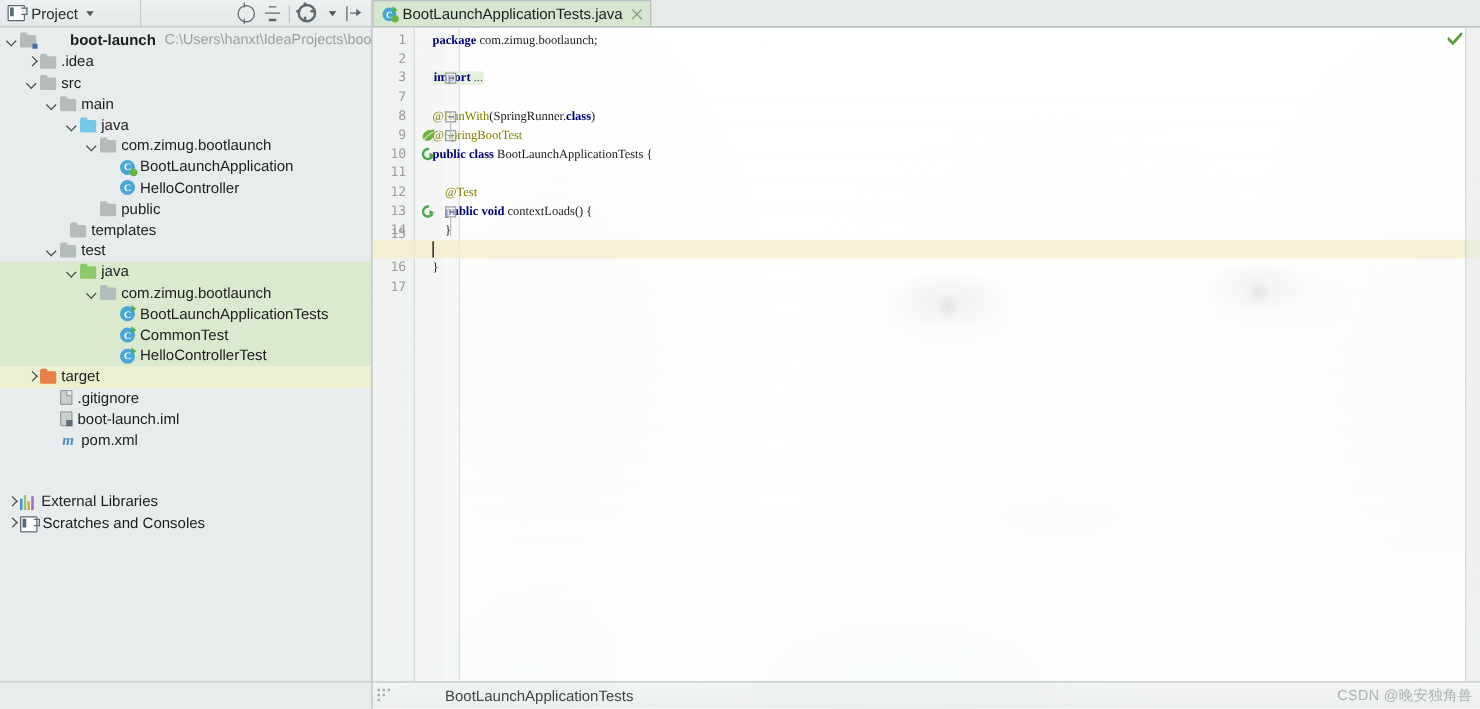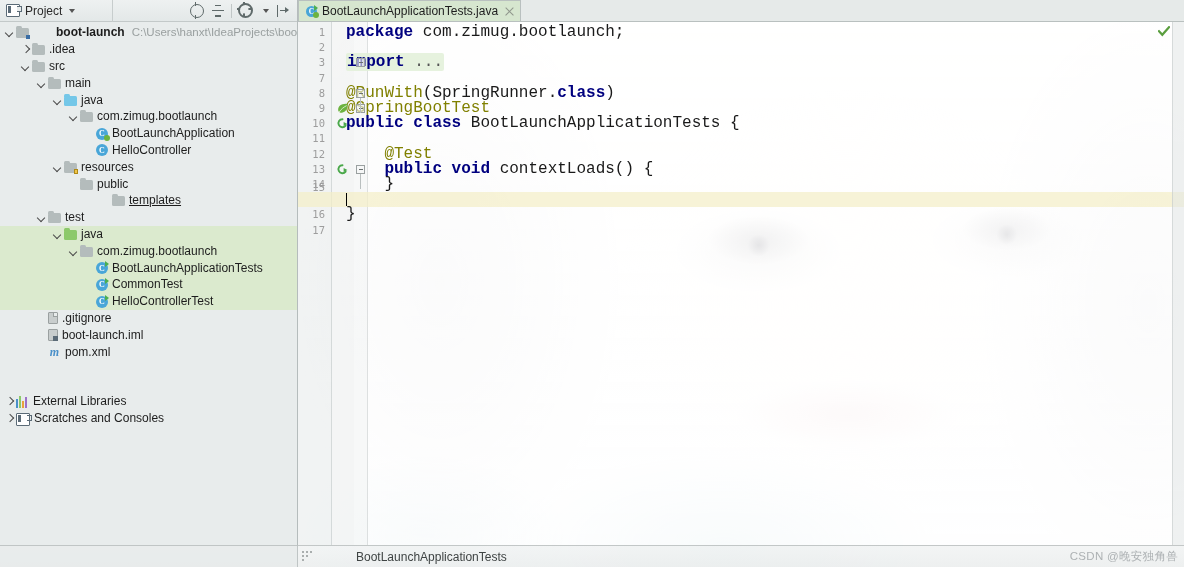--- a/index.html
+++ b/index.html
@@ -294,22 +294,22 @@
     position: absolute; left: 0; right: 0; height: 15.2px;
   }
   .cline.current { background: rgba(244,238,200,.72); }
   .lnum {
     position: absolute; left: 0; width: 27px; text-align: right;
     font-family: "DejaVu Sans Mono", monospace;
     font-size: 10.5px; color: #9d9d9d; line-height: 15.2px;
   }
   .ctext {
     position: absolute; left: 48px;
-    font-family: Liberation Mono, monospace;
-    font-size: 16px; line-height: 15.2px;
+    font-family: Liberation Serif, serif;
+    font-size: 10px; line-height: 15.2px;
     white-space: pre;
     color: #262626;
   }
   .kw { color: #00007f; font-weight: bold; }
   .ann { color: #808000; }
   .plain { color: #1a1a1a; }
   .fold-bg { background: rgba(226,240,216,.85); padding: 0 1px; border-radius:2px; }
   .fold-dots { color:#555; }
 
   .foldmark {
@@ -461,35 +461,28 @@
         </span>
         <span class="tlabel">BootLaunchApplication</span>
       </div>
       <div class="trow" style="padding-left: 84px;">
         <span class="arrow"></span>
         <span style="display:inline-flex;position:relative;">
           <span class="ic ic-class">C</span>
         </span>
         <span class="tlabel">HelloController</span>
       </div>
-      <div class="trow" style="padding-left: 52px;">
-        <span class="arrow down"></span>
-        <span style="display:inline-flex;position:relative;">
-          <span class="ic ic-folder ic-folder-res"></span>
-        </span>
-        <span class="tlabel">resources</span>
-      </div>
       <div class="trow" style="padding-left: 68px;">
         <span class="arrow"></span>
         <span style="display:inline-flex;position:relative;">
           <span class="ic ic-folder"></span>
         </span>
         <span class="tlabel">public</span>
       </div>
-      <div class="trow" style="padding-left: 100px; text-decoration: underline;">
+      <div class="trow" style="padding-left: 44px;">
         <span class="arrow"></span>
         <span style="display:inline-flex;position:relative;">
           <span class="ic ic-folder"></span>
         </span>
         <span class="tlabel">templates</span>
       </div>
       <div class="trow" style="padding-left: 36px;">
         <span class="arrow down"></span>
         <span style="display:inline-flex;position:relative;">
           <span class="ic ic-folder"></span>
@@ -523,20 +516,27 @@
           <span class="ic ic-class runnable">C</span>
         </span>
         <span class="tlabel">CommonTest</span>
       </div>
       <div class="trow hl-test" style="padding-left: 84px;">
         <span class="arrow"></span>
         <span style="display:inline-flex;position:relative;">
           <span class="ic ic-class runnable">C</span>
         </span>
         <span class="tlabel">HelloControllerTest</span>
+      </div>
+      <div class="trow hl-target" style="padding-left: 20px;">
+        <span class="arrow right"></span>
+        <span style="display:inline-flex;position:relative;">
+          <span class="ic ic-folder-orange"></span>
+        </span>
+        <span class="tlabel">target</span>
       </div>
       <div class="trow" style="padding-left: 36px;">
         <span class="arrow"></span>
         <span style="display:inline-flex;position:relative;">
           <span class="ic ic-file"></span>
         </span>
         <span class="tlabel">.gitignore</span>
       </div>
       <div class="trow" style="padding-left: 36px;">
         <span class="arrow"></span>

